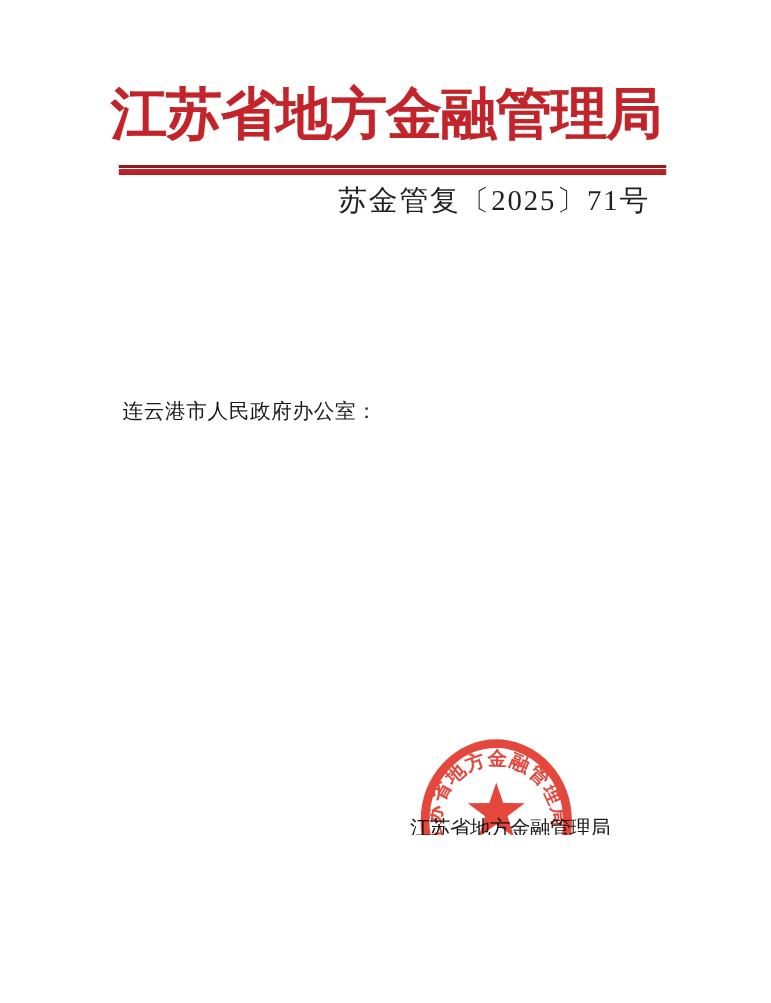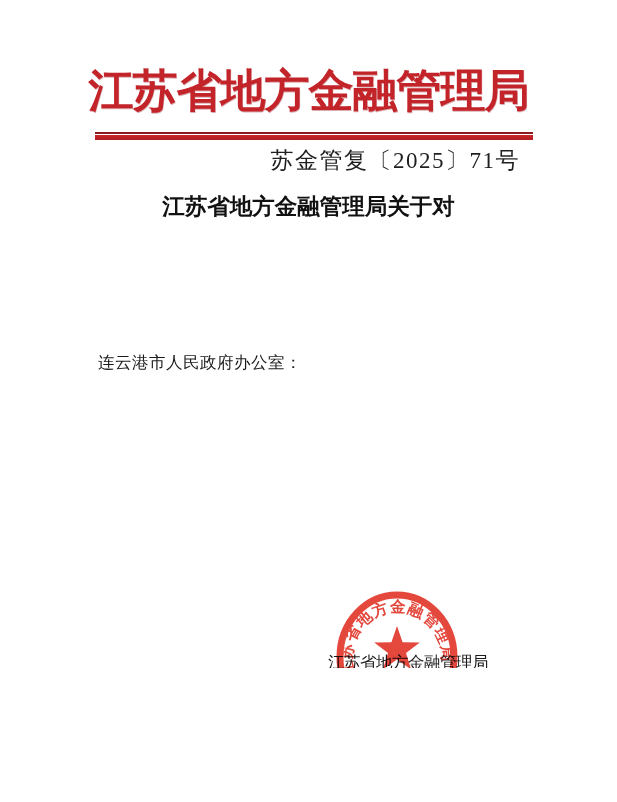--- a/index.html
+++ b/index.html
@@ -71,21 +71,21 @@
     position: absolute;
     top: 314px;
     left: 98px;
     width: 436px;
     font-size: 16.5px;
     line-height: 30px;
     letter-spacing: 0.5px;
     text-align: justify;
     color: #1a1a1a;
   }
-  .body-text .recipient { text-align: left; margin-top: 34px; }
+  .body-text .recipient { text-align: left; }
   .body-text .paragraph { text-indent: 2em; }
   .body-text .closing   { text-indent: 2em; margin-top: 3px; text-align: left; }
 
   .signer {
     position: absolute;
     top: 652px;
     left: 318px;
     width: 180px;
     text-align: center;
     font-size: 16.5px;
@@ -141,21 +141,20 @@
 
 <div class="page">
 
   <div class="letterhead">江苏省地方金融管理局</div>
 
   <div class="rule-top"></div>
 
   <div class="doc-number">苏金管复〔2025〕71号</div>
 
   <div class="title">
-    <div>江苏省地方金融管理局关于对</div>
   </div>
 
   <div class="body-text">
     <div class="recipient">连云港市人民政府办公室：</div>
   </div>
 
   <div class="signer">江苏省地方金融管理局</div>
 
   <div class="issue-date">2025年12月19日</div>
 

